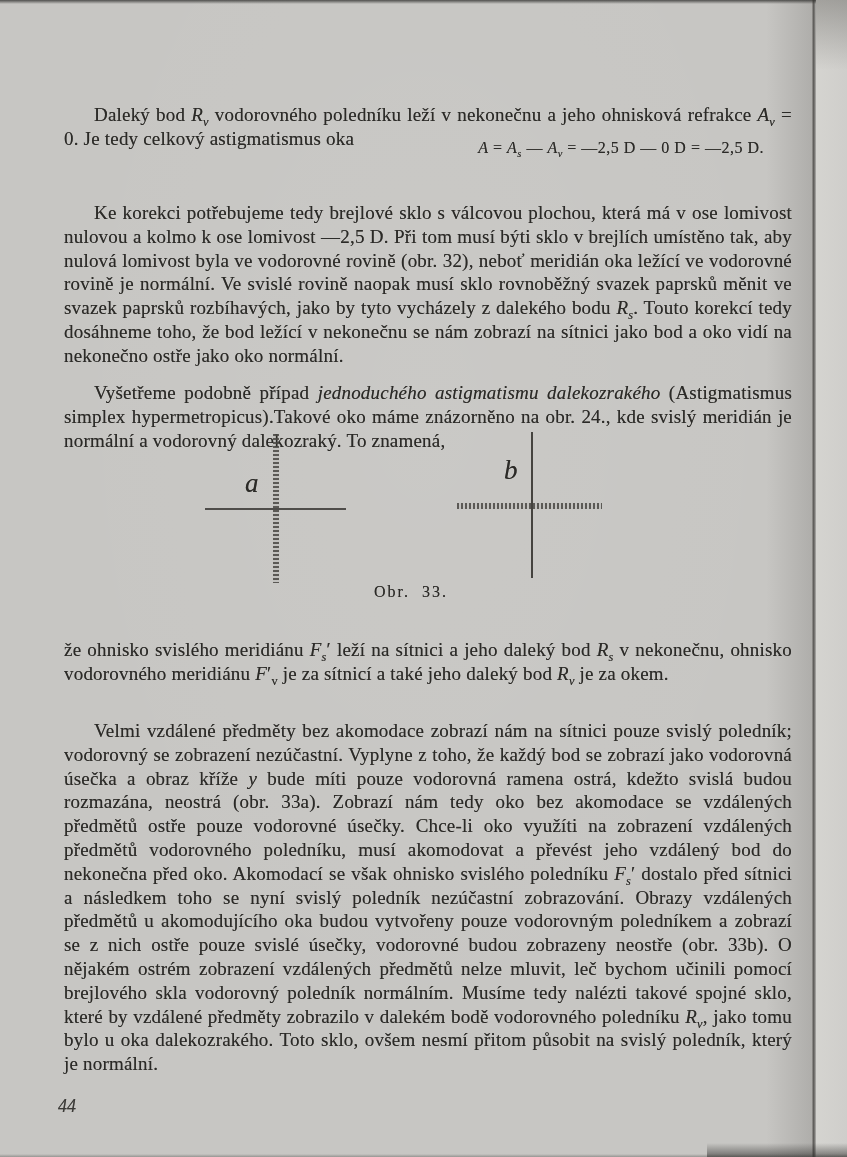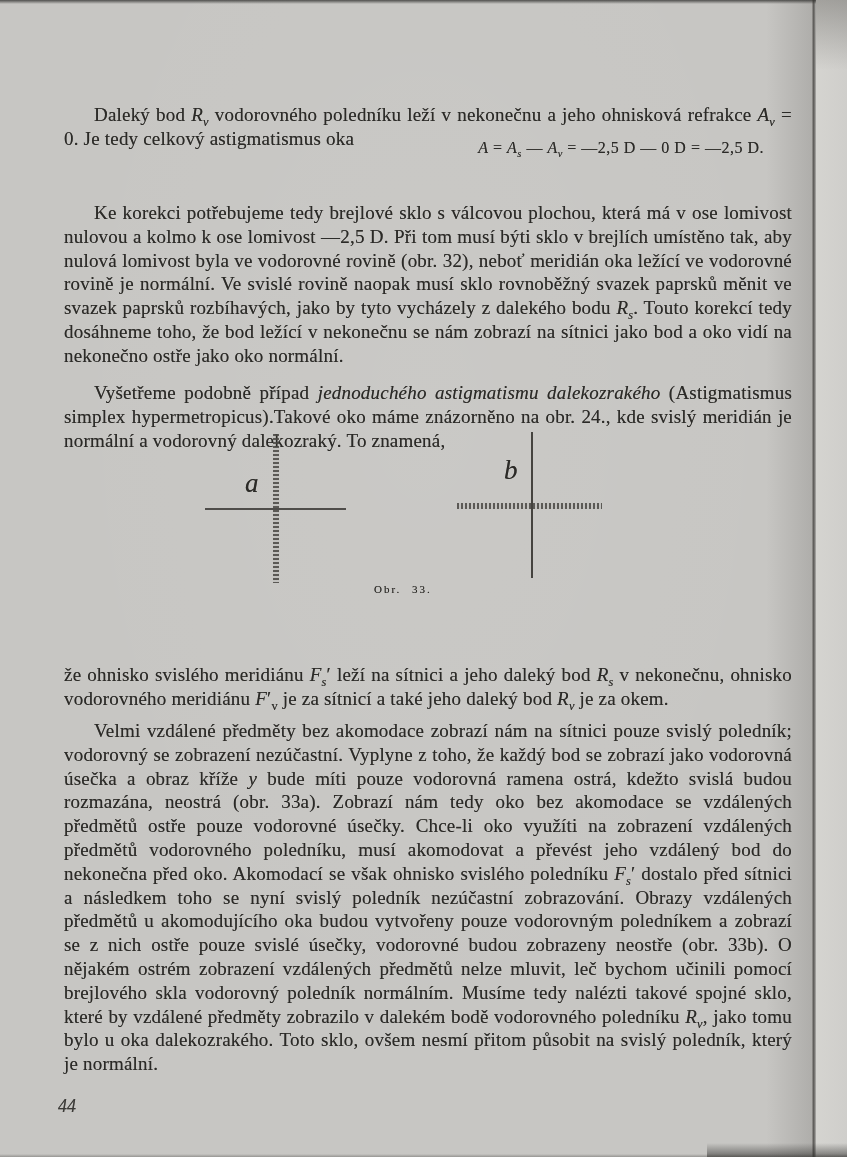--- a/index.html
+++ b/index.html
@@ -78,21 +78,21 @@
     background:repeating-linear-gradient(to right, rgba(72,70,66,0.85) 0 2px, rgba(72,70,66,0.05) 2px 4px);
   }
   .fig-label {
     position:absolute; font-style:italic; font-size:27px; line-height:1;
     text-shadow:0 0 0.5px rgba(43,42,39,0.6);
   }
   .label-a { left:245px; top:40px; }
   .label-b { left:504px; top:27px; }
   .fig-caption {
     position:absolute; left:374px; top:153px;
-    font-size:11px; letter-spacing:2px; word-spacing:6px;
+    font-size:16px; letter-spacing:2px; word-spacing:6px;
     text-shadow:0 0 0.5px rgba(43,42,39,0.55);
     text-align:center;
   }
   .page-number {
     position:absolute; left:58px; top:1096px;
     font-style:italic; font-size:18px; color:#3c3b38;
     text-shadow:0 0 0.5px rgba(43,42,39,0.5);
   }
 </style>
 </head>
@@ -121,18 +121,18 @@
     <div class="a-vert"></div>
     <div class="a-horiz"></div>
 
     <span class="fig-label label-b">b</span>
     <div class="b-vert"></div>
     <div class="b-horiz"></div>
 
     <div class="fig-caption">Obr. 33.</div>
   </div>
 
-  <p class="tblock" style="top:644px;">že ohnisko svislého meridiánu <i>F<sub>s</sub></i>′ leží na sítnici a jeho daleký bod <i>R<sub>s</sub></i> v nekonečnu, ohnisko vodorovného meridiánu <i>F</i>′<sub>v</sub> je za sítnicí a také jeho daleký bod <i>R<sub>v</sub></i> je za okem.</p>
+  <p class="tblock" style="top:619px;">že ohnisko svislého meridiánu <i>F<sub>s</sub></i>′ leží na sítnici a jeho daleký bod <i>R<sub>s</sub></i> v nekonečnu, ohnisko vodorovného meridiánu <i>F</i>′<sub>v</sub> je za sítnicí a také jeho daleký bod <i>R<sub>v</sub></i> je za okem.</p>
 
   <p class="tblock indent" style="top:700px;">Velmi vzdálené předměty bez akomodace zobrazí nám na sítnici pouze svislý poledník; vodorovný se zobrazení nezúčastní. Vyplyne z toho, že každý bod se zobrazí jako vodorovná úsečka a obraz kříže <i>y</i> bude míti pouze vodorovná ramena ostrá, kdežto svislá budou rozmazána, neostrá (obr. 33a). Zobrazí nám tedy oko bez akomodace se vzdálených předmětů ostře pouze vodorovné úsečky. Chce-li oko využíti na zobrazení vzdálených předmětů vodorovného poledníku, musí akomodovat a převést jeho vzdálený bod do nekonečna před oko. Akomodací se však ohnisko svislého poledníku <i>F<sub>s</sub></i>′ dostalo před sítnici a následkem toho se nyní svislý poledník nezúčastní zobrazování. Obrazy vzdálených předmětů u akomodujícího oka budou vytvořeny pouze vodorovným poledníkem a zobrazí se z nich ostře pouze svislé úsečky, vodorovné budou zobrazeny neostře (obr. 33b). O nějakém ostrém zobrazení vzdálených předmětů nelze mluvit, leč bychom učinili pomocí brejlového skla vodorovný poledník normálním. Musíme tedy nalézti takové spojné sklo, které by vzdálené předměty zobrazilo v dalekém bodě vodorovného poledníku <i>R<sub>v</sub></i>, jako tomu bylo u oka dalekozrakého. Toto sklo, ovšem nesmí přitom působit na svislý poledník, který je normální.</p>
 
   <div class="page-number">44</div>
 </div>
 
 </body></html>

